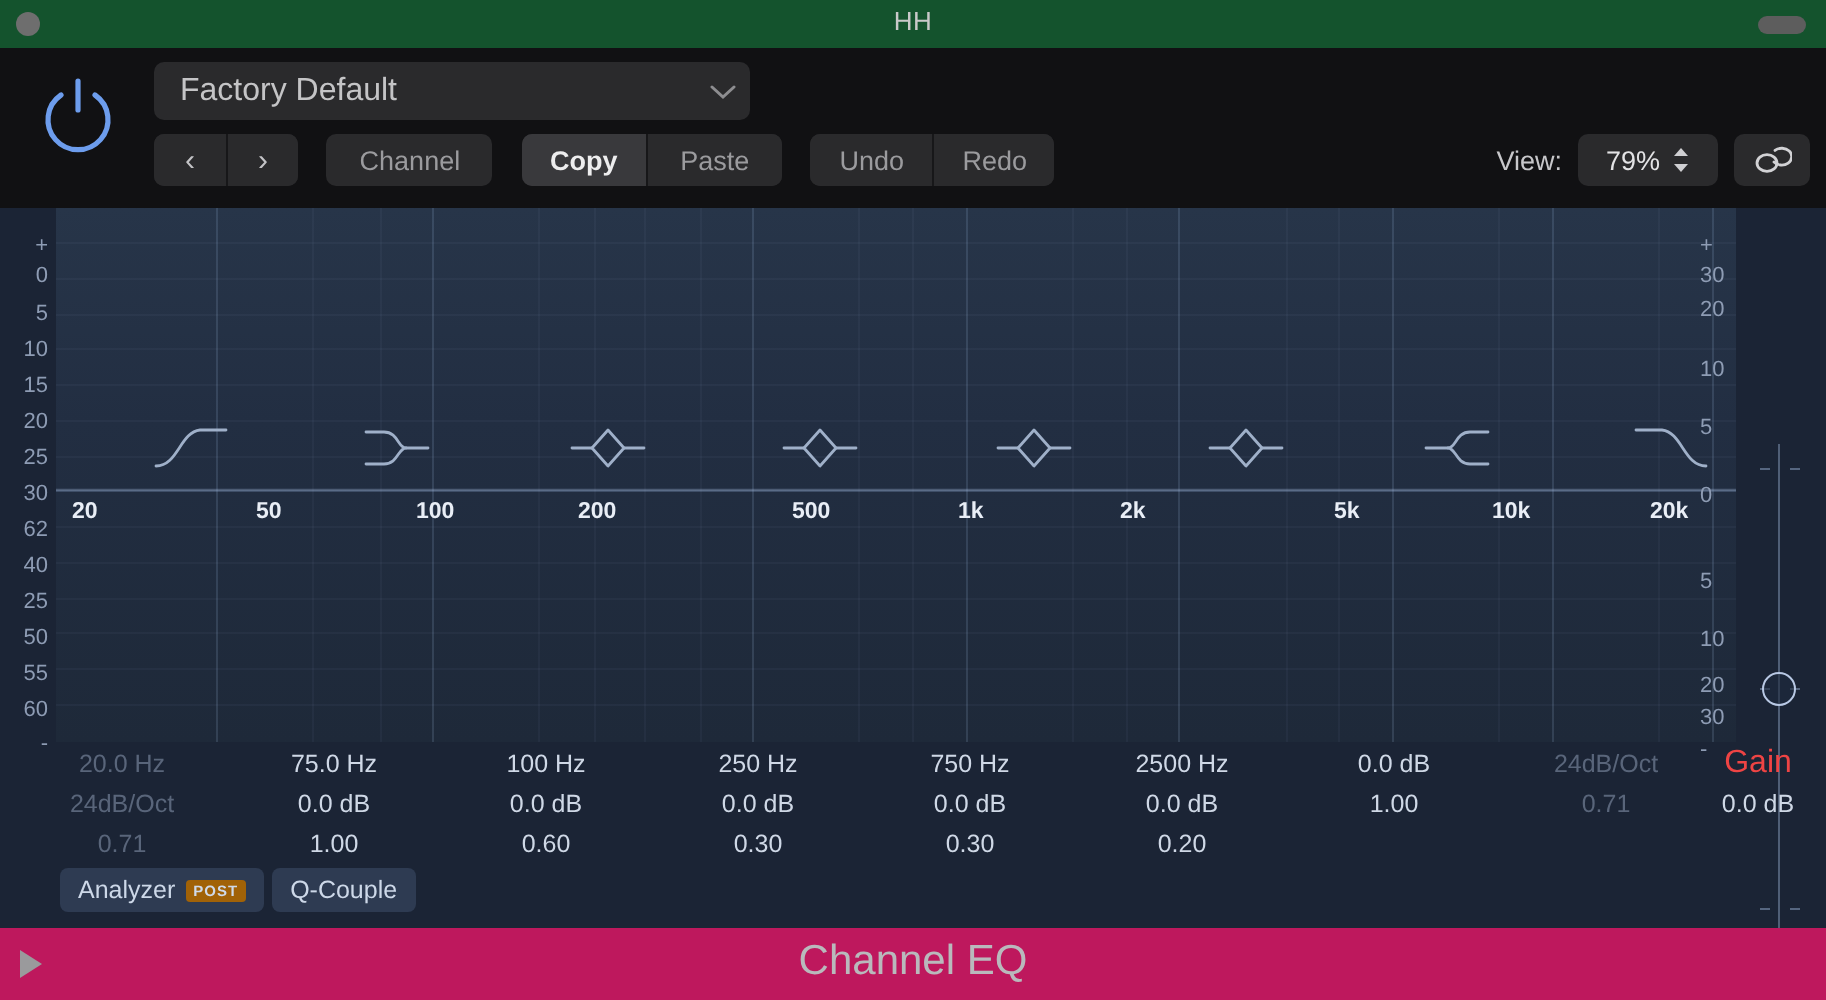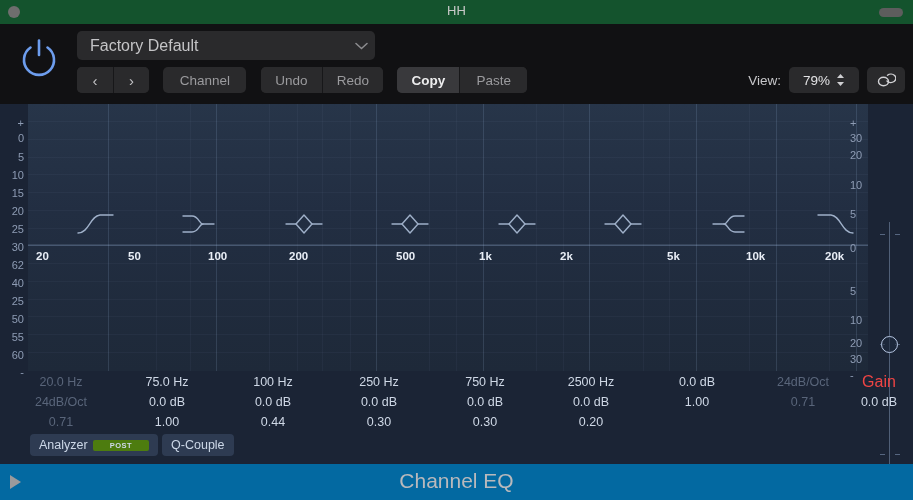--- a/index.html
+++ b/index.html
@@ -208,29 +208,29 @@
   .toggles { position: absolute; left: 30px; top: 434px; display: flex; gap: 4px; }
   .tgl {
     height: 22px; border-radius: 4px;
     background: #2e3b52;
     display: flex; align-items: center; gap: 5px;
     padding: 0 9px;
     font-size: 12.5px; color: #cdd8e8;
   }
   .tgl .post {
     font-size: 7.5px; font-weight: bold; letter-spacing: .5px;
-    background: #4d7c0f; color: #cfdaea;
-    padding: 1px 17px; border-radius: 2px;
+    background: #a16207; color: #cfdaea;
+    padding: 1px 4px; border-radius: 2px;
   }
 
   
   .footer {
     position: absolute; left: 0; top: 464px;
     width: 913px; height: 36px;
-    background: #0369a1;
+    background: #be185d;
   }
   .foot-play {
     position: absolute; left: 10px; top: 11px;
     width: 0; height: 0;
     border-left: 11px solid #9a9a9c;
     border-top: 7px solid transparent;
     border-bottom: 7px solid transparent;
   }
   .foot-title {
     position: absolute; left: 0; top: 5px; width: 913px;
@@ -268,26 +268,26 @@
 
     <div class="btnrow">
       <div class="grp">
         <div class="btn arrow">‹</div>
         <div class="btn arrow">›</div>
       </div>
       <div class="grp">
         <div class="btn w-compare">Channel</div>
       </div>
       <div class="grp">
+        <div class="btn w-copy active">Copy</div>
+        <div class="btn w-paste">Paste</div>
+      </div>
+      <div class="grp">
         <div class="btn w-undo">Undo</div>
         <div class="btn w-redo">Redo</div>
-      </div>
-      <div class="grp">
-        <div class="btn w-copy active">Copy</div>
-        <div class="btn w-paste">Paste</div>
       </div>
     </div>
 
     <div class="viewgrp">
       <div class="view-label">View:</div>
       <div class="view-box">
         <span>79%</span>
         <span class="stepper">
           <svg width="9" height="14" viewBox="0 0 9 14">
               <path d="M4.5 1 L8 5 L1 5 Z" fill="#cfcfd2"></path>
@@ -469,21 +469,21 @@
       <div class="pv dim">0.71</div>
     </div>
     <div class="pcol" style="left:114px">
       <div class="pv">75.0 Hz</div>
       <div class="pv">0.0 dB</div>
       <div class="pv">1.00</div>
     </div>
     <div class="pcol" style="left:220px">
       <div class="pv">100 Hz</div>
       <div class="pv">0.0 dB</div>
-      <div class="pv">0.44</div>
+      <div class="pv">0.60</div>
     </div>
     <div class="pcol" style="left:326px">
       <div class="pv">250 Hz</div>
       <div class="pv">0.0 dB</div>
       <div class="pv">0.30</div>
     </div>
     <div class="pcol" style="left:432px">
       <div class="pv">750 Hz</div>
       <div class="pv">0.0 dB</div>
       <div class="pv">0.30</div>

